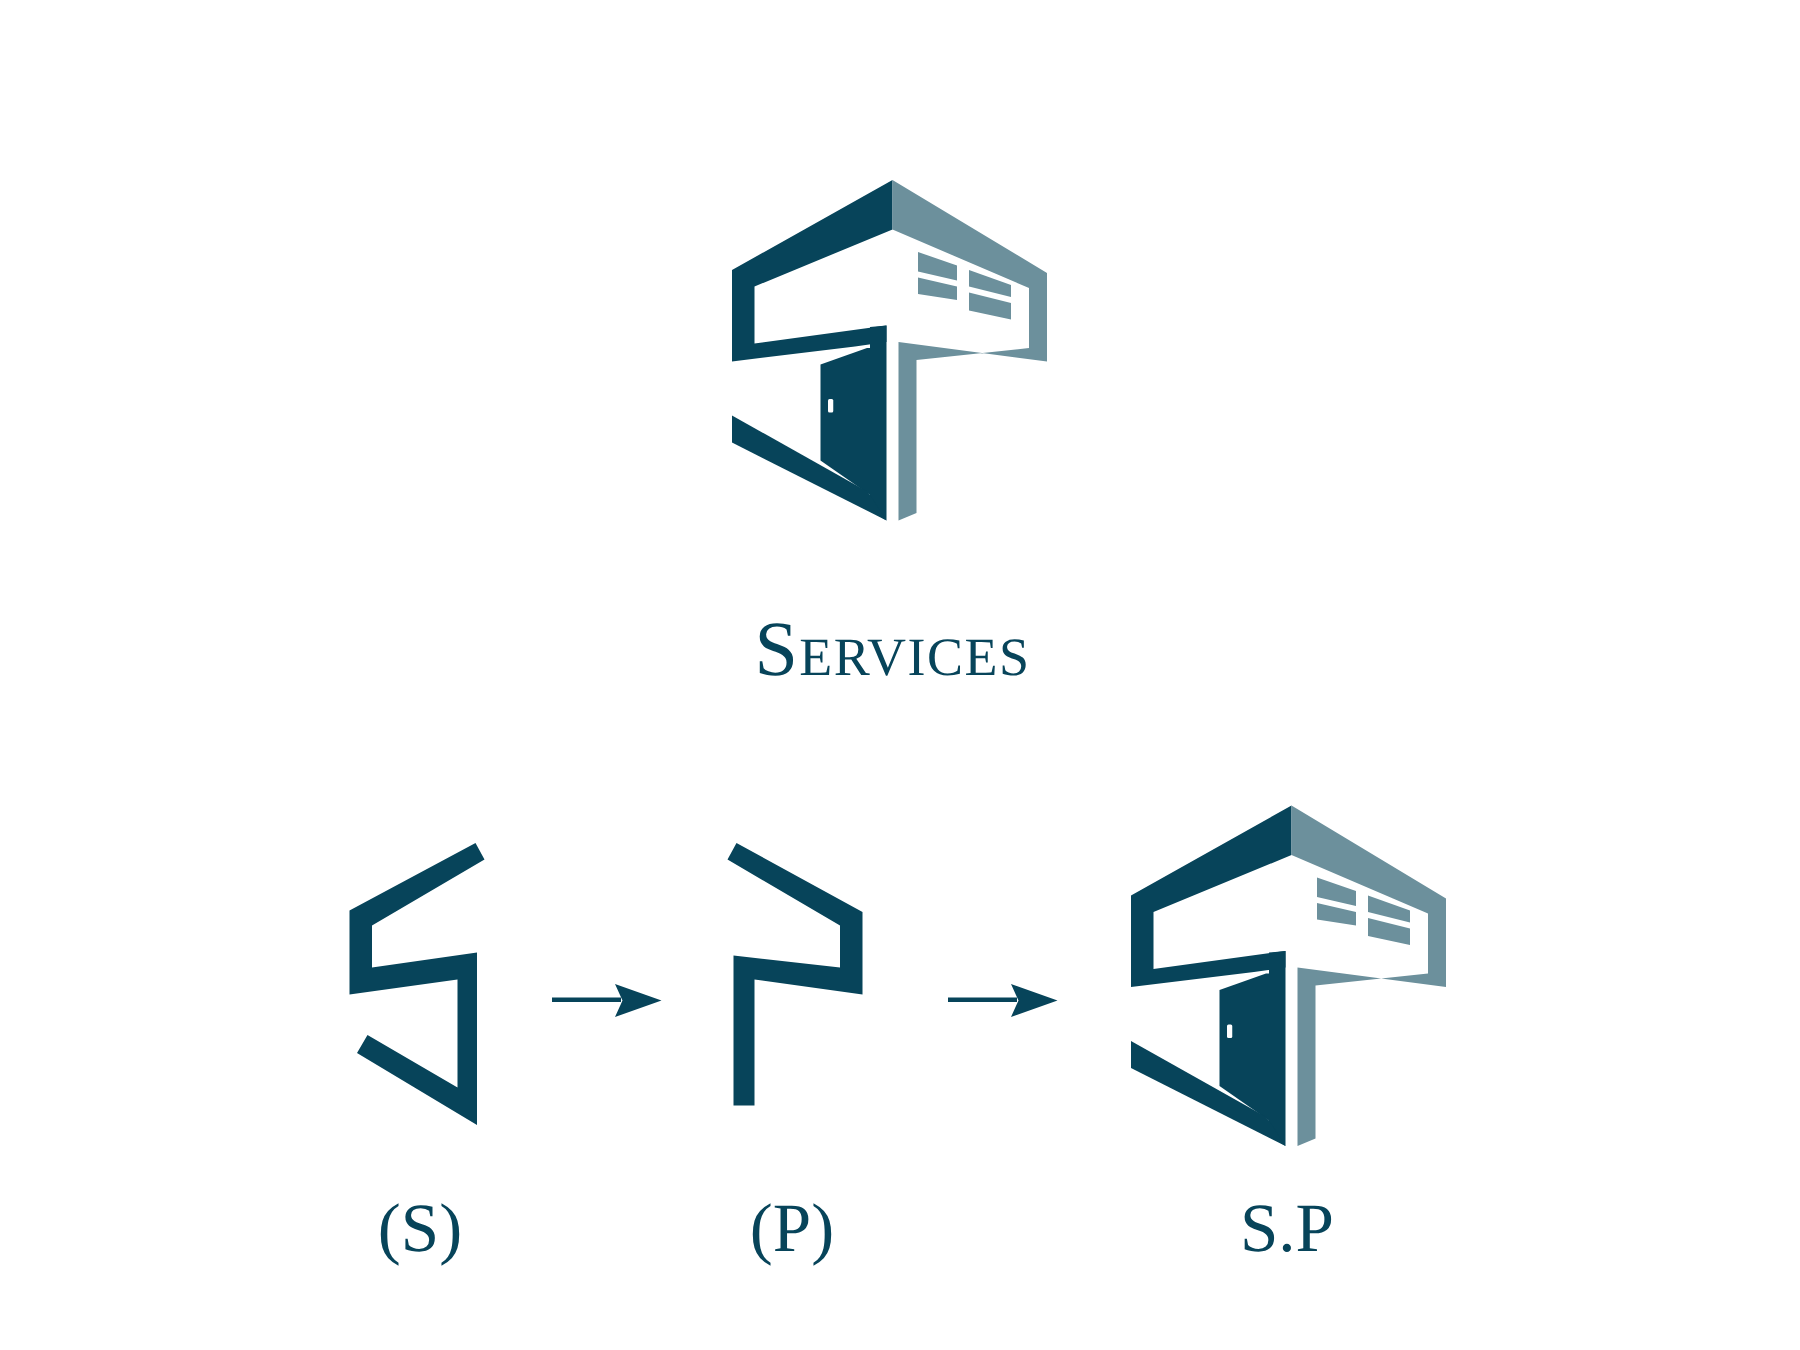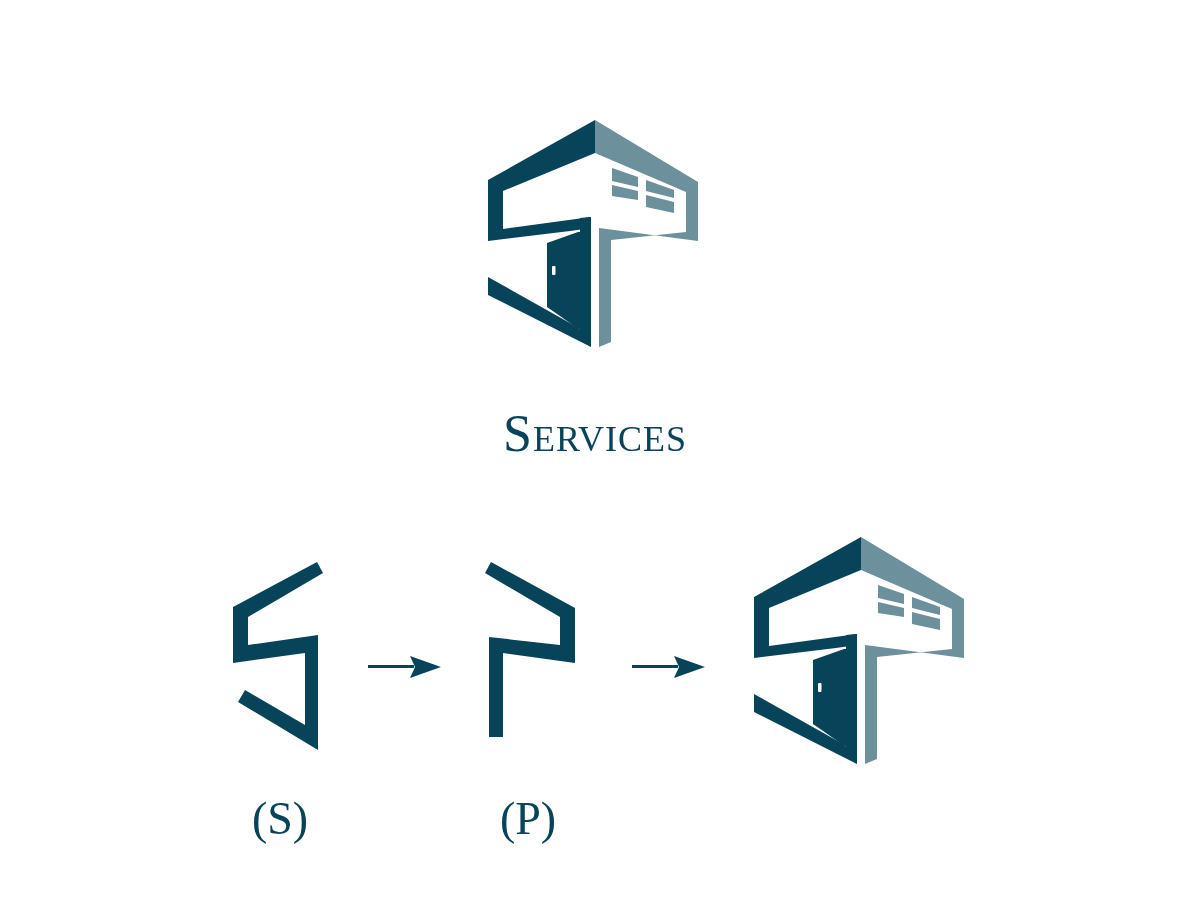--- a/index.html
+++ b/index.html
@@ -112,13 +112,14 @@
 
     <g>
       <use href="#building-mark" x="266" y="417"></use>
     </g>
   </svg>
 
   <h1 class="brand-title brand-line-2">Services</h1>
 
   <div class="step-label label-s">(S)</div>
   <div class="step-label label-p">(P)</div>
+  <div class="step-label label-sp">S.P</div>
 </div>
 
 </body></html>

